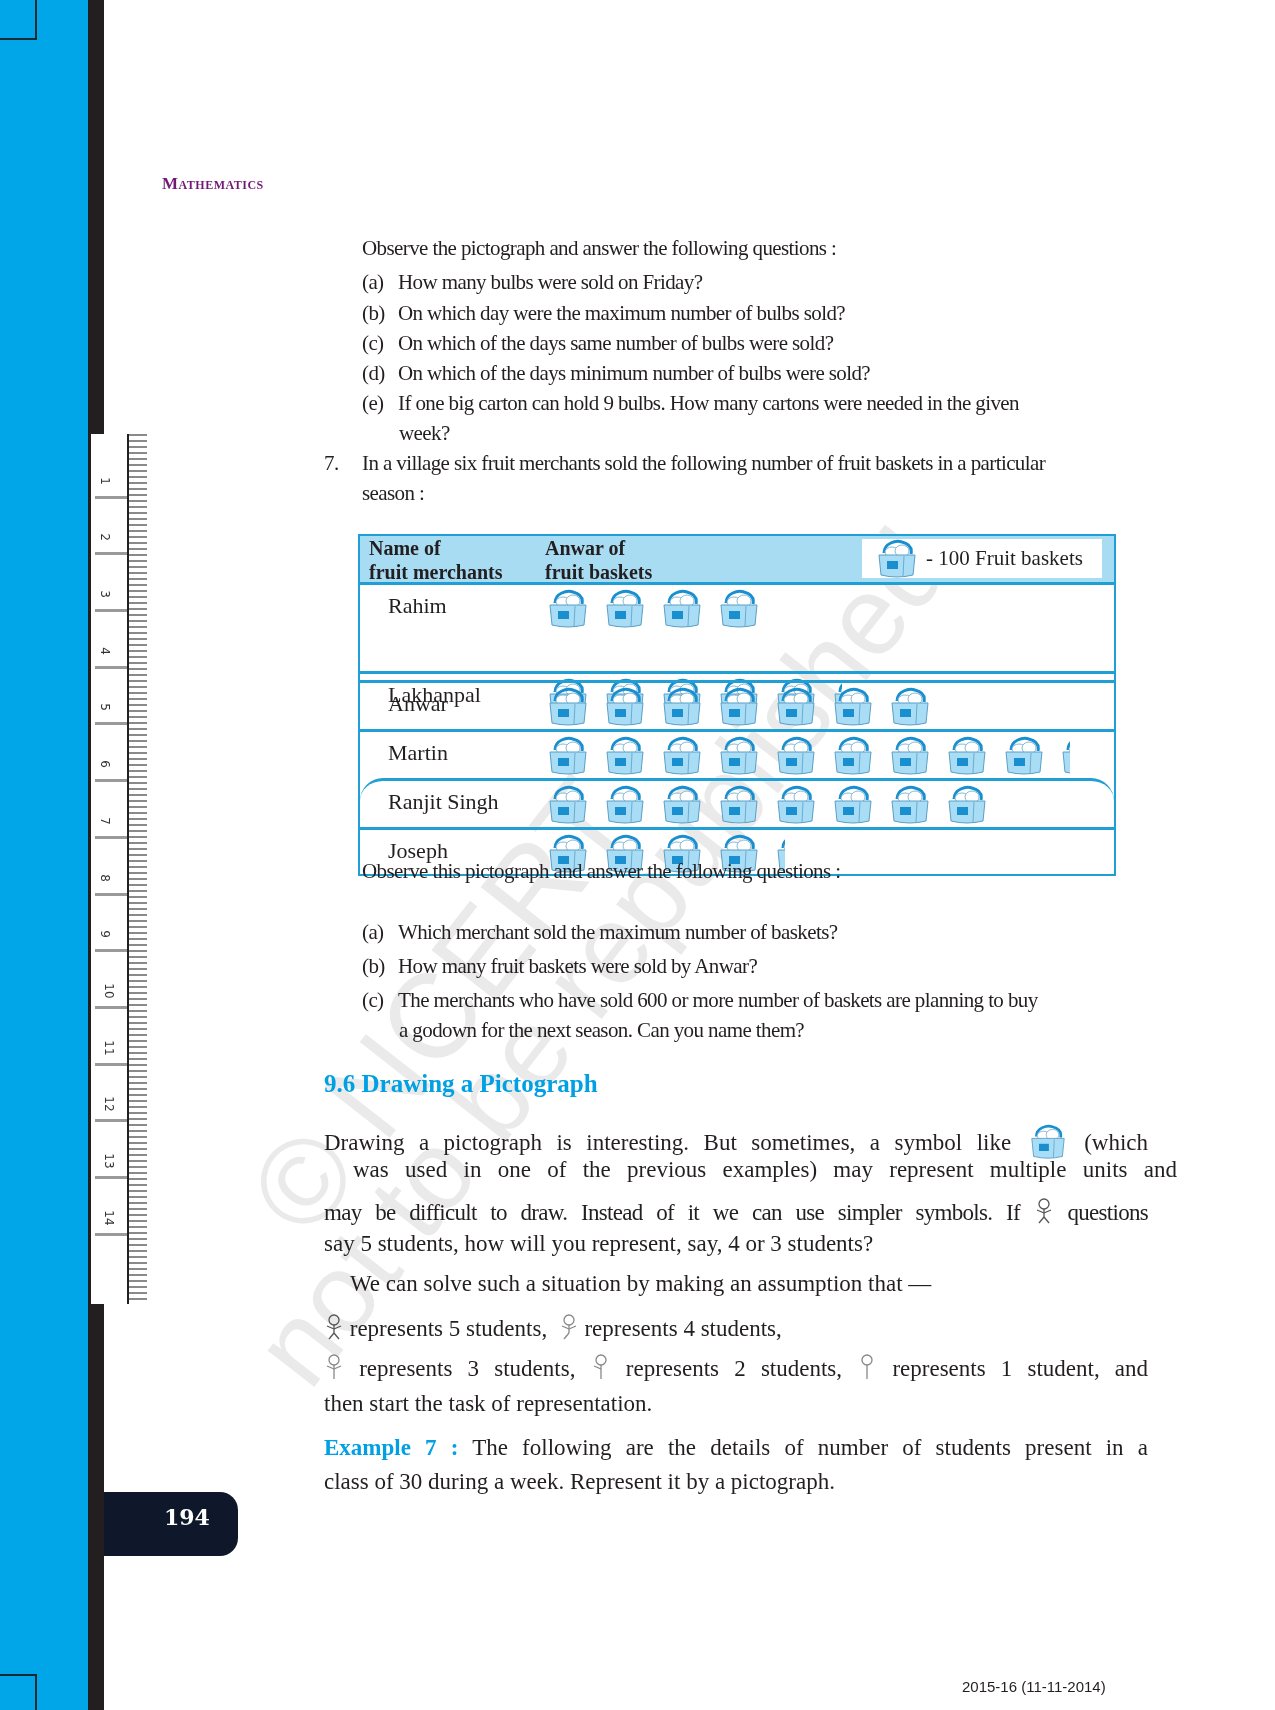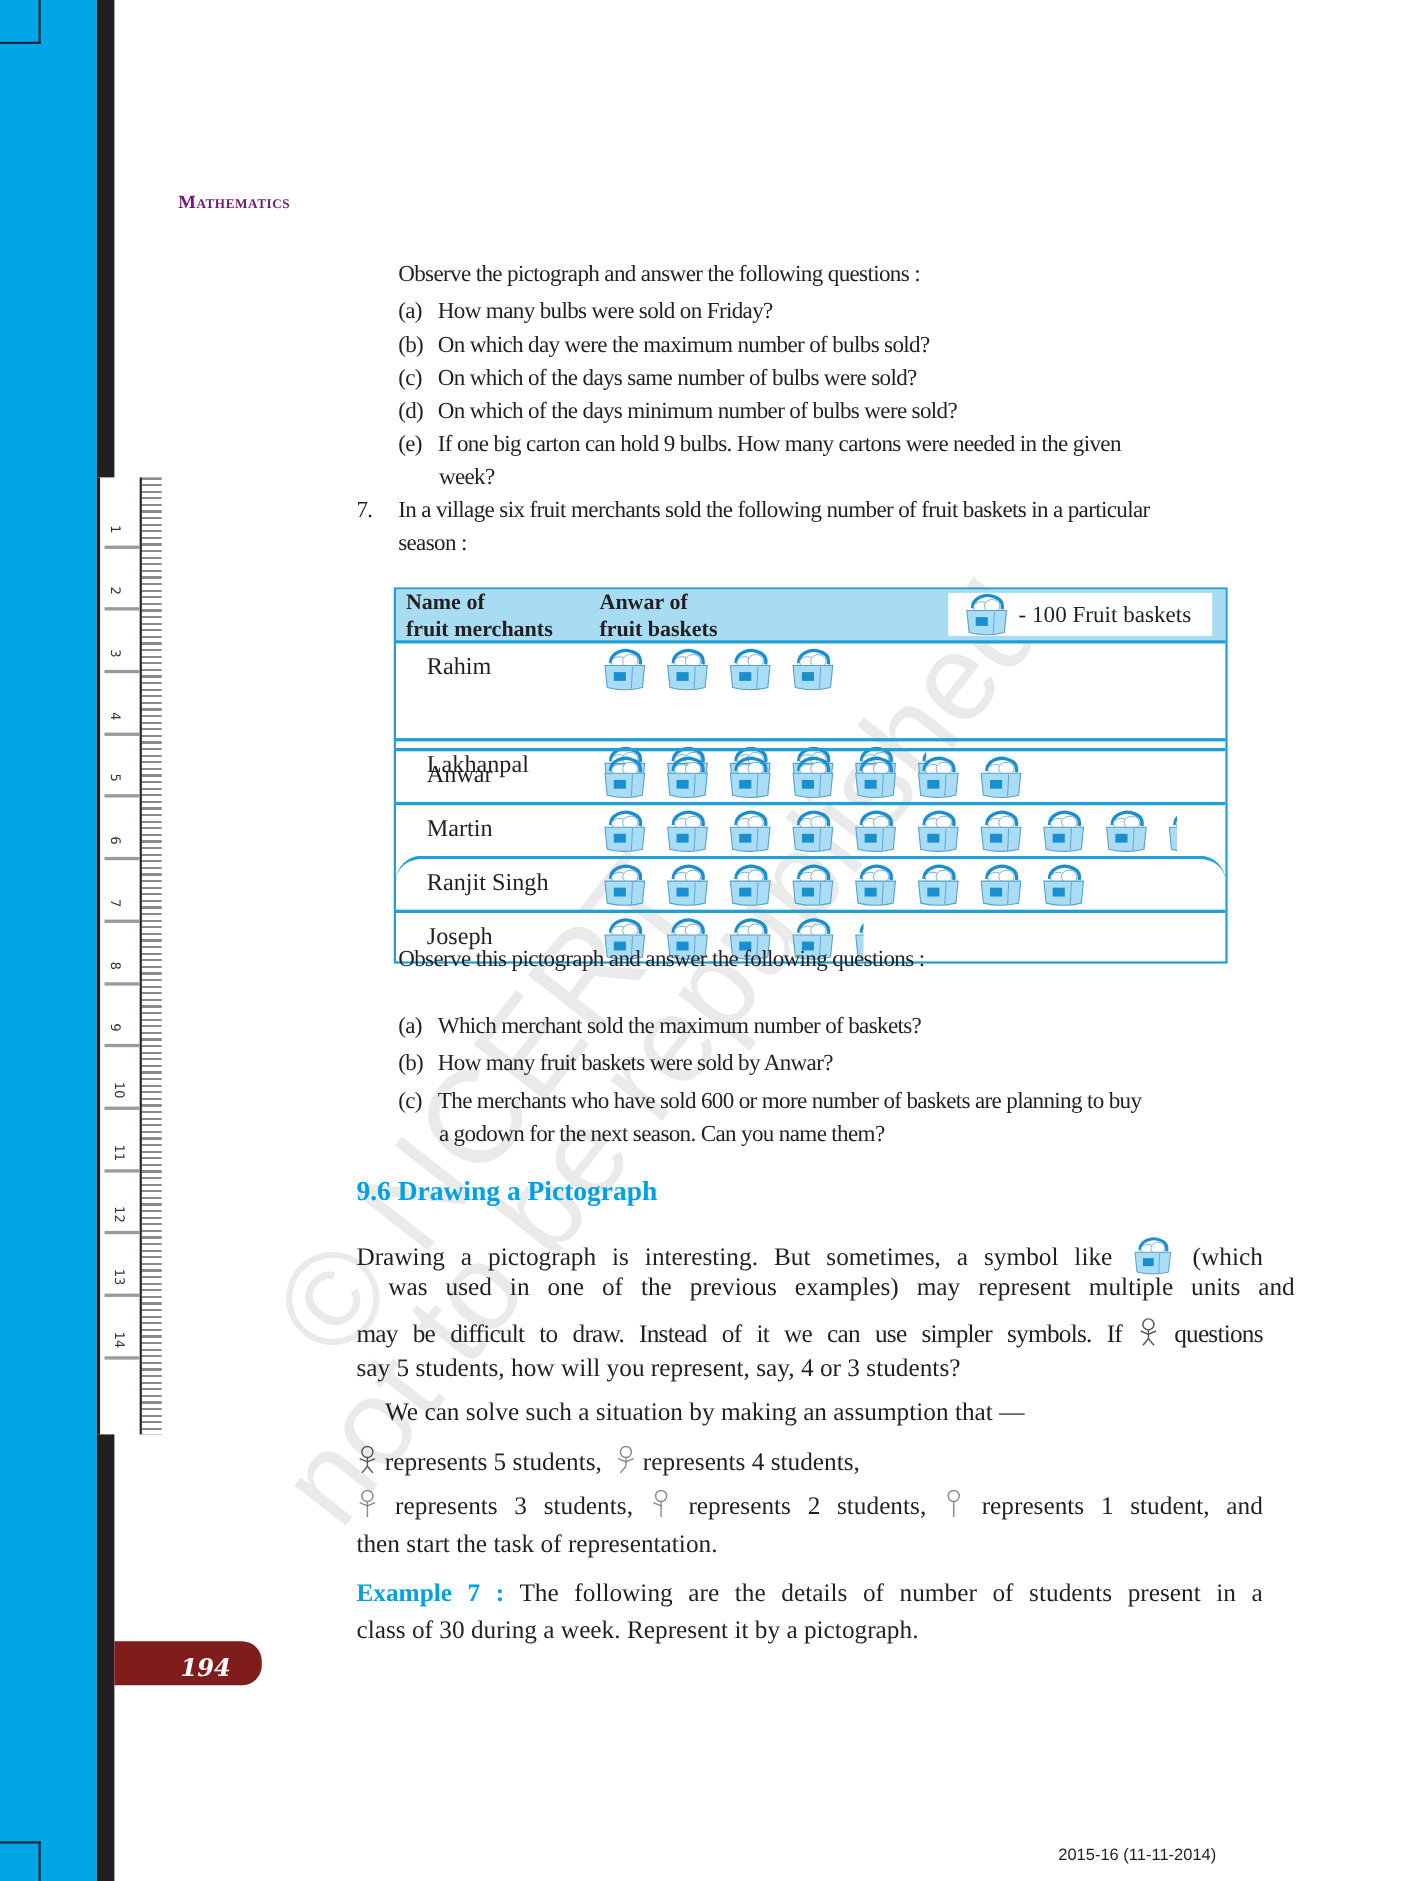--- a/index.html
+++ b/index.html
@@ -36,21 +36,21 @@
   .picto-head .h2 { position: absolute; left: 185px; top: 0; font-weight: bold; font-size: 20px; line-height: 24px; }
   .legend-box { position: absolute; left: 502px; top: 3px; width: 240px; height: 39px; background: #fff; display: flex; align-items: center; padding-left: 12px; }
   .legend-box span.lt { font-size: 21px; margin-left: 6px; }
   .picto-row { position: absolute; left: 0; width: 100%; height: 49px; border-top: 3px solid #1f9fd4; }
   .picto-row .name { position: absolute; left: 28px; top: 8px; font-size: 22px; }
   .picto-row .icons { position: absolute; left: 185px; top: 4px; height: 40px; }
   .basket { position: absolute; top: 0; width: 46px; height: 40px; overflow: hidden; }
 
   .stick { display: inline-block; vertical-align: -4px; }
 
-  .page-tab { position: absolute; left: 104px; top: 1492px; width: 134px; height: 40px; background: #7f1d1d; border-radius: 0 18px 18px 0; font-style: italic; }
+  .page-tab { position: absolute; left: 104px; top: 1492px; width: 134px; height: 64px; background: #0f172a; border-radius: 0 18px 18px 0; }
   .page-tab span { position: absolute; left: 60px; top: 12px; color: #fff; font-family: "DejaVu Serif", serif; font-weight: bold; font-size: 22px; }
 
   .footer { position: absolute; left: 962px; top: 1678px; font-family: "Liberation Sans", sans-serif; font-size: 15px; color: #231f20; }
 
   .watermark { position: absolute; font-family: "Liberation Sans", sans-serif; font-size: 120px; color: rgba(160,160,160,0.22); transform-origin: left bottom; white-space: nowrap; pointer-events: none; }
 </style>
 </head>
 <body>
 
 <div class="side-blue"></div>

